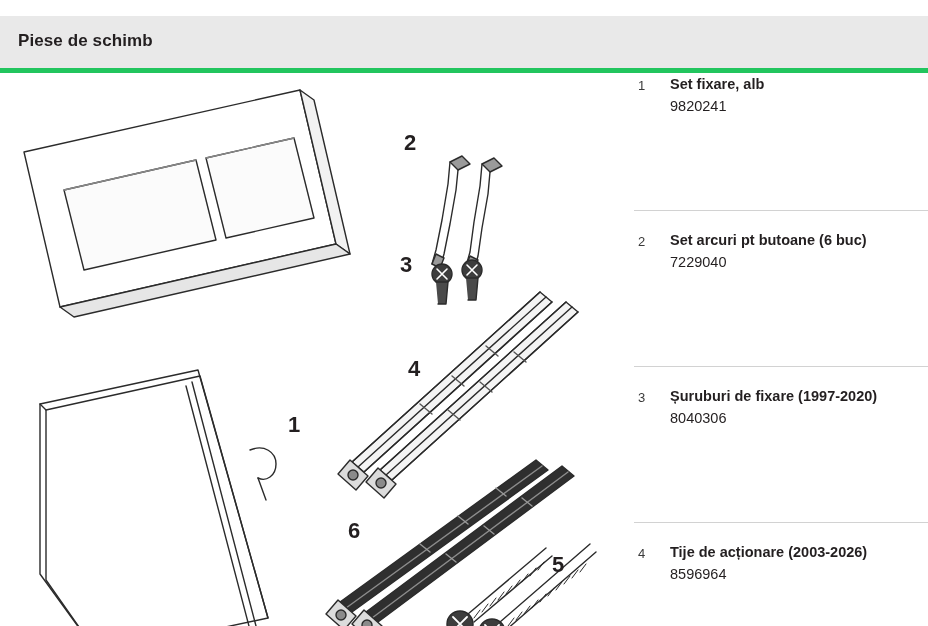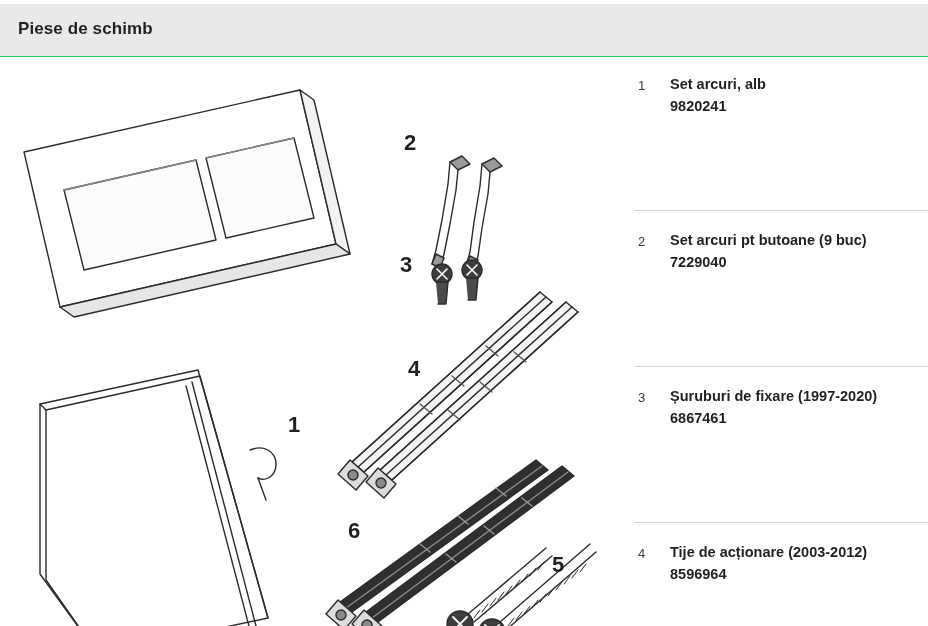--- a/index.html
+++ b/index.html
@@ -17,25 +17,25 @@
   }
   #page {
     position: relative;
     width: 928px;
     height: 626px;
   }
   
   #header-bar {
     position: absolute;
     left: 0;
-    top: 4px;
+    top: 16px;
     width: 928px;
     height: 52px;
     background: #e9e9e9;
-    border-bottom: 1px solid #22c55e;
+    border-bottom: 5px solid #22c55e;
     text-align: center;
   }
   #header-title {
     position: absolute;
     left: 18px;
     top: 15px;
     font-size: 17px;
     font-weight: bold;
     color: #231f20;
     letter-spacing: .1px;
@@ -78,21 +78,21 @@
     font-size: 14.5px;
     font-weight: bold;
     color: #231f20;
     white-space: nowrap;
   }
   .part-row .code {
     position: absolute;
     left: 44px;
     top: 20px;
     font-size: 14.5px;
-    font-weight: bold;
+    font-weight: normal;
     color: #231f20;
   }
   .divider {
     position: absolute;
     left: 8px;
     width: 294px;
     height: 1px;
     background: #d2d2d2;
   }
   
@@ -251,39 +251,39 @@
     <div class="callout" style="left:408px; top:304px;">4</div>
     <div class="callout" style="left:288px; top:360px;">1</div>
     <div class="callout" style="left:348px; top:466px;">6</div>
     <div class="callout" style="left:552px; top:500px;">5</div>
   </div>
 
   <div id="parts-list">
 
     <div class="part-row" style="top:18px;">
       <div class="num">1</div>
-      <div class="name">Set arcuri, alb</div>
+      <div class="name">Set fixare, alb</div>
       <div class="code">9820241</div>
     </div>
     <div class="divider" style="top:150px;"></div>
 
     <div class="part-row" style="top:174px;">
       <div class="num">2</div>
-      <div class="name">Set arcuri pt butoane (9 buc)</div>
+      <div class="name">Set arcuri pt butoane (6 buc)</div>
       <div class="code">7229040</div>
     </div>
     <div class="divider" style="top:306px;"></div>
 
     <div class="part-row" style="top:330px;">
       <div class="num">3</div>
       <div class="name">Șuruburi de fixare (1997-2020)</div>
-      <div class="code">6867461</div>
+      <div class="code">8040306</div>
     </div>
     <div class="divider" style="top:462px;"></div>
 
     <div class="part-row" style="top:486px;">
       <div class="num">4</div>
-      <div class="name">Tije de acționare (2003-2012)</div>
+      <div class="name">Tije de acționare (2003-2026)</div>
       <div class="code">8596964</div>
     </div>
 
   </div>
 </div>
 
 </body></html>

